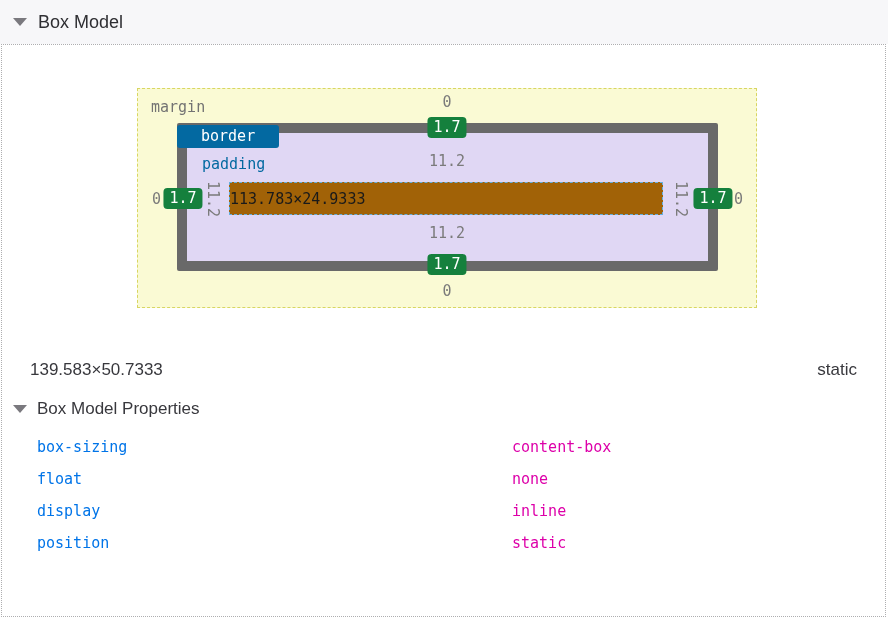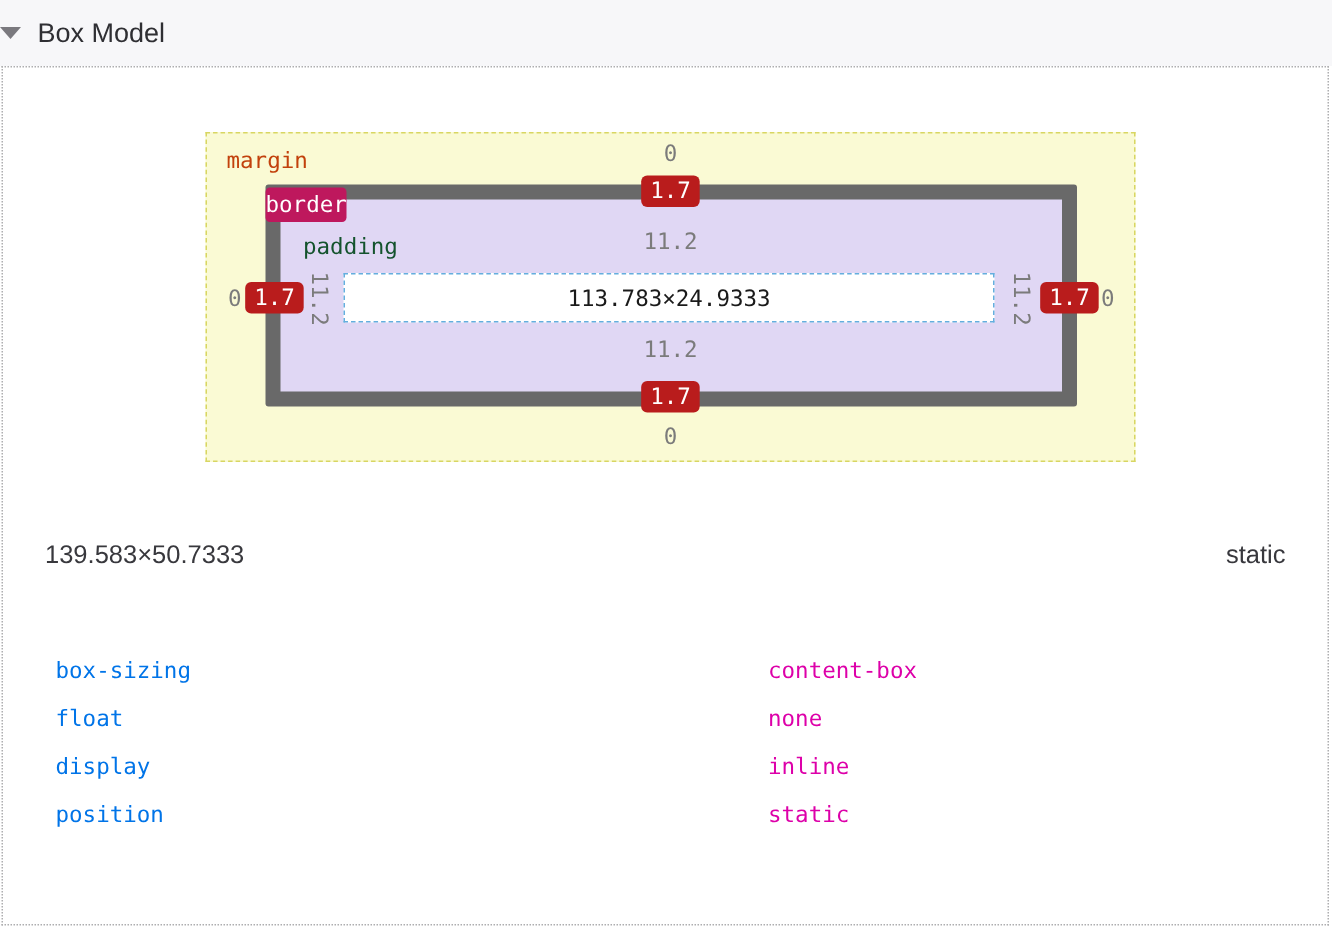--- a/index.html
+++ b/index.html
@@ -4,60 +4,60 @@
 <style>
   * { box-sizing: border-box; }
   html,body { margin:0; padding:0; background:#ffffff; }
   body { width:888px; height:627px; overflow:hidden;
          font-family:"Liberation Sans", sans-serif; }
   .page { position:relative; width:888px; height:627px; background:#fff; }
 
   
   .header-bar { position:absolute; left:0; top:0; width:888px; height:44px;
                 background:#f7f7f9; display:flex; align-items:center;
-                cursor:default; }
+                padding-left:13px; cursor:default; }
   .twisty { width:0; height:0; border-left:7px solid transparent;
             border-right:7px solid transparent; border-top:8px solid #7a797e;
             margin-right:11px; flex:0 0 auto; }
   .header-title { font-size:18px; color:#2f2f33; }
 
   
   .panel-outline { position:absolute; left:1px; top:44px; width:885px; height:573px;
                    border:1px dotted #aeaeb0; pointer-events:none; }
 
   
   .diagram { position:absolute; left:137px; top:88px; width:620px; height:220px;
              background:#fafad4; border:1px dashed #d8d662;
              font-family:"DejaVu Sans Mono", monospace; font-size:15px; }
   .border-region { position:absolute; left:39px; top:34px; width:541px; height:148px;
                    background:#696969; border-radius:2px; }
   .padding-region { position:absolute; left:10px; top:10px; right:10px; bottom:10px;
                     background:#e0d7f4; }
   .content-region { position:absolute; left:91px; top:93px; width:434px; height:33px;
-                    background:#ffffff; border:1px dashed #64aede;
-                    display:flex; align-items:center; justify-content:center;
+                    background:#a16207; border:1px dashed #64aede;
+                    display:flex; align-items:center; justify-content:flex-start;
                     color:#1a1a1a; z-index:2; }
 
-  .lbl-margin  { position:absolute; left:13px; top:9px;  color:#c2410c; z-index:2; }
-  .lbl-border  { position:absolute; left:39px; top:36px; background:#be185d; color:#fff;
-                 padding:2px 0 3px; border-radius:3px; z-index:3; }
-  .lbl-padding { position:absolute; left:64px; top:66px; color:#14532d; z-index:2; }
+  .lbl-margin  { position:absolute; left:13px; top:9px;  color:#737373; z-index:2; }
+  .lbl-border  { position:absolute; left:39px; top:36px; background:#0369a1; color:#fff;
+                 padding:2px 24px 3px; border-radius:3px; z-index:3; }
+  .lbl-padding { position:absolute; left:64px; top:66px; color:#0369a1; z-index:2; }
 
   .val { position:absolute; color:#7b7b7b; z-index:2; }
   .v-margin-top     { left:0; width:100%; top:4px;   text-align:center; }
   .v-padding-top    { left:0; width:100%; top:63px;  text-align:center; }
   .v-padding-bottom { left:0; width:100%; top:135px; text-align:center; }
   .v-margin-bottom  { left:0; width:100%; top:193px; text-align:center; }
   .v-margin-left    { left:14px;  top:101px; }
   .v-margin-right   { right:13px; top:101px; }
   .vert { writing-mode:vertical-rl; }
   .v-padding-left   { left:66px;  top:92px; }
   .v-padding-right  { right:66px; top:92px; }
 
-  .badge { position:absolute; background:#b91c1c; color:#fff; border-radius:4px;
+  .badge { position:absolute; background:#15803d; color:#fff; border-radius:4px;
            padding:1px 6px 2px; line-height:18px; z-index:4; }
   .b-top    { left:50%; top:28px;  transform:translateX(-50%); }
   .b-bottom { left:50%; top:165px; transform:translateX(-50%); }
   .b-left   { left:45px;  top:99px; transform:translateX(-50%); }
   .b-right  { left:575px; top:99px; transform:translateX(-50%); }
 
   
   .summary-dims { position:absolute; left:30px;  top:360px; font-size:17px; color:#38383d; }
   .summary-pos  { position:absolute; right:31px; top:360px; font-size:17px; color:#38383d; }
 
@@ -111,20 +111,24 @@
 
     <span class="badge b-top">1.7</span>
     <span class="badge b-bottom">1.7</span>
     <span class="badge b-left">1.7</span>
     <span class="badge b-right">1.7</span>
   </div>
 
   <span class="summary-dims">139.583×50.7333</span>
   <span class="summary-pos">static</span>
 
+  <div class="props-header">
+    <span class="twisty"></span>
+    <span class="props-title">Box Model Properties</span>
+  </div>
 
   <div class="props-list">
     <div class="prop-row">
       <span class="prop-name">box-sizing</span>
       <span class="prop-value">content-box</span>
     </div>
     <div class="prop-row">
       <span class="prop-name">float</span>
       <span class="prop-value">none</span>
     </div>

